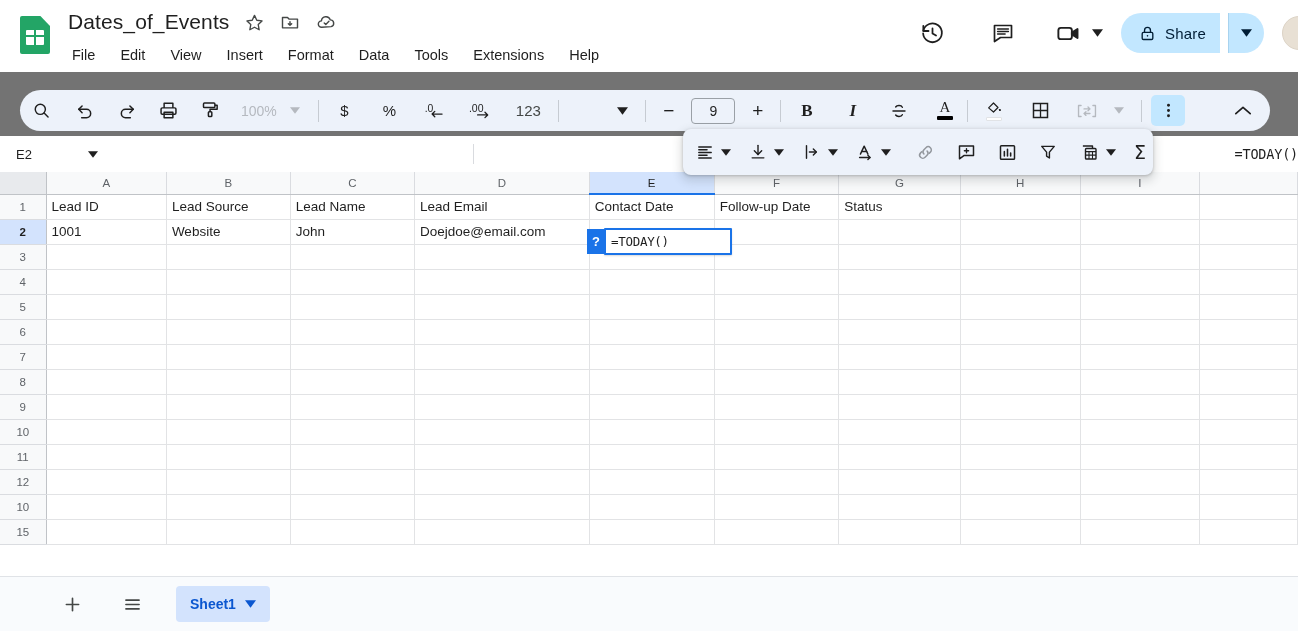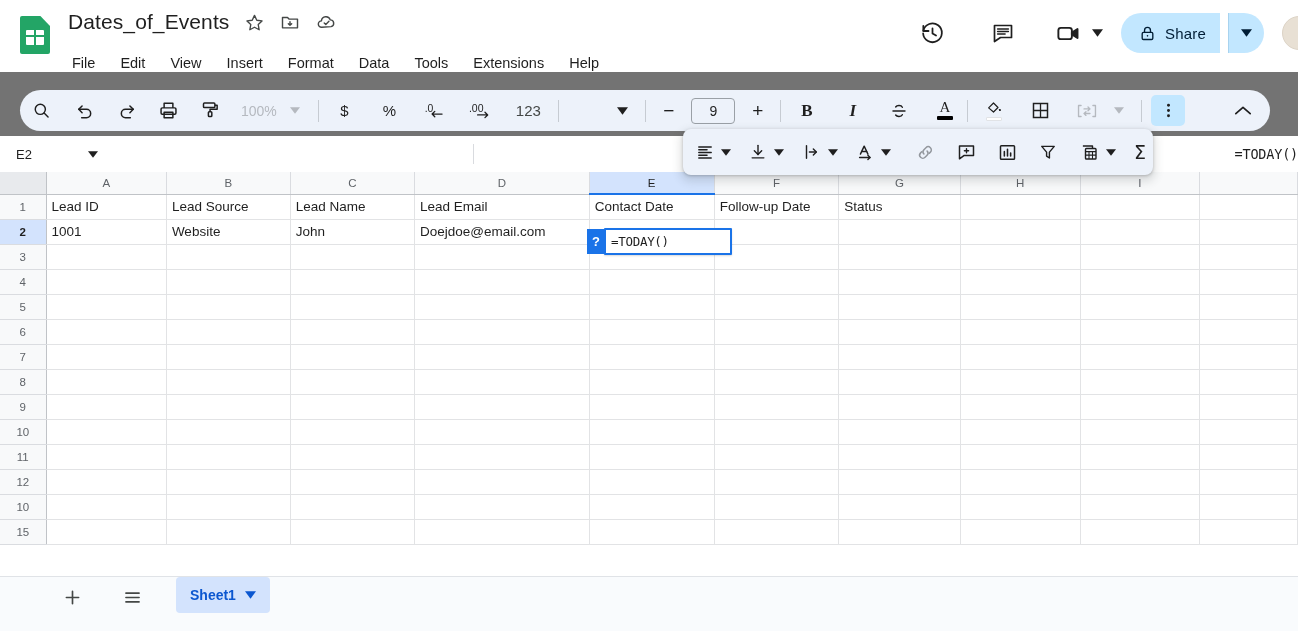--- a/index.html
+++ b/index.html
@@ -41,21 +41,21 @@
   }
   .title-block { position:absolute; left:68px; top:6px; }
   .doc-title-row { display:flex; align-items:center; gap:14px; height:32px; }
   .doc-title {
     font-size:21px; color:#1f1f1f; font-weight:400; letter-spacing:0.1px;
     line-height:28px; white-space:nowrap;
   }
   .title-icon { width:22px; height:22px; color:#444746; display:flex; align-items:center; justify-content:center; cursor:pointer; }
   .title-icon svg { display:block; }
 
-  .menubar { display:flex; align-items:center; gap:19px; margin-top:12px; height:26px; padding-left:1px;}
+  .menubar { display:flex; align-items:center; gap:19px; margin-top:4px; height:26px; padding-left:1px;}
   .menu-item {
     font-size:14.5px; color:#1f1f1f; cursor:pointer; white-space:nowrap;
     padding:2px 3px; border-radius:4px; line-height:20px;
   }
 
   .header-right {
     position:absolute; right:0px; top:8px;
     display:flex; align-items:center; gap:8px; height:50px;text-align:center;
   }
   .hr-icon {
@@ -186,21 +186,21 @@
     width:18px; height:25px; background:#1a73e8; color:#fff;
     display:flex; align-items:center; justify-content:center;
     font-size:13px; font-weight:700; z-index:31; cursor:pointer;
     font-family:"Liberation Sans", sans-serif;
   }
 
   
   .bottom-bar {
     position:absolute; bottom:0; left:0; width:1298px; height:55px;
     background:#f9fbfd; border-top:1px solid #e0e3e7;
-    display:flex; align-items:flex-start; padding-left:52px; gap:12px;
+    display:flex; align-items:center; padding-left:52px; gap:12px;
   }
   .bb-icon {
     width:40px; height:40px; border-radius:50%;
     display:flex; align-items:center; justify-content:center;
     color:#444746; cursor:pointer;
   }
   .sheet-tab {
     height:36px; background:#d3e3fd; border-radius:4px;
     display:flex; align-items:center; gap:9px;
     padding:0 14px; margin-left:12px; cursor:pointer;

